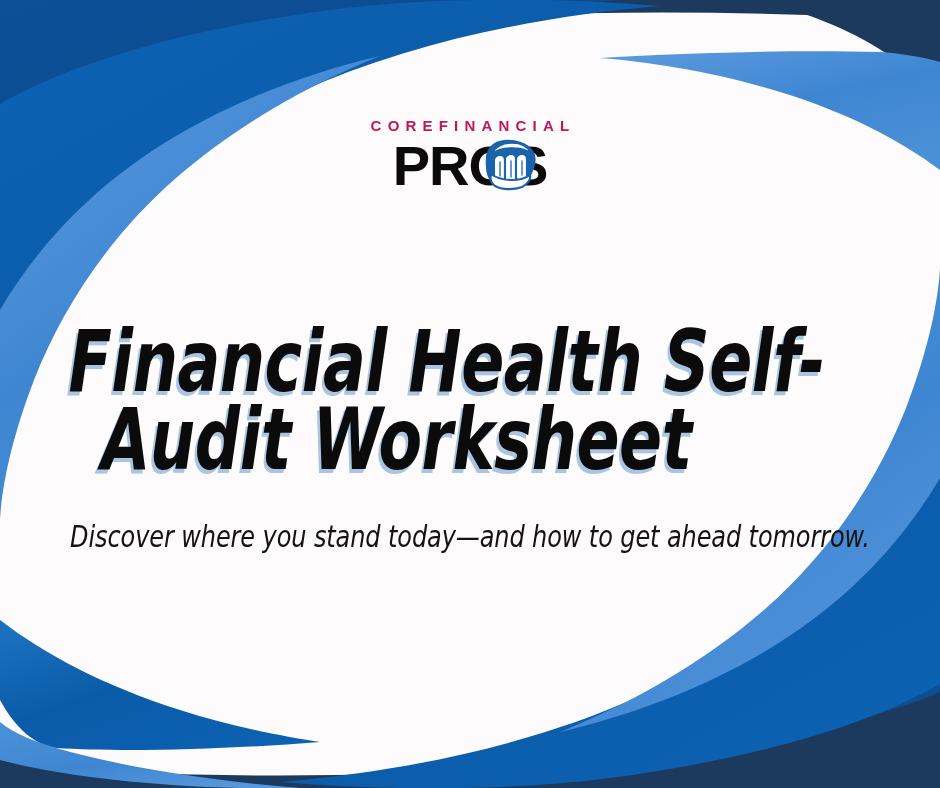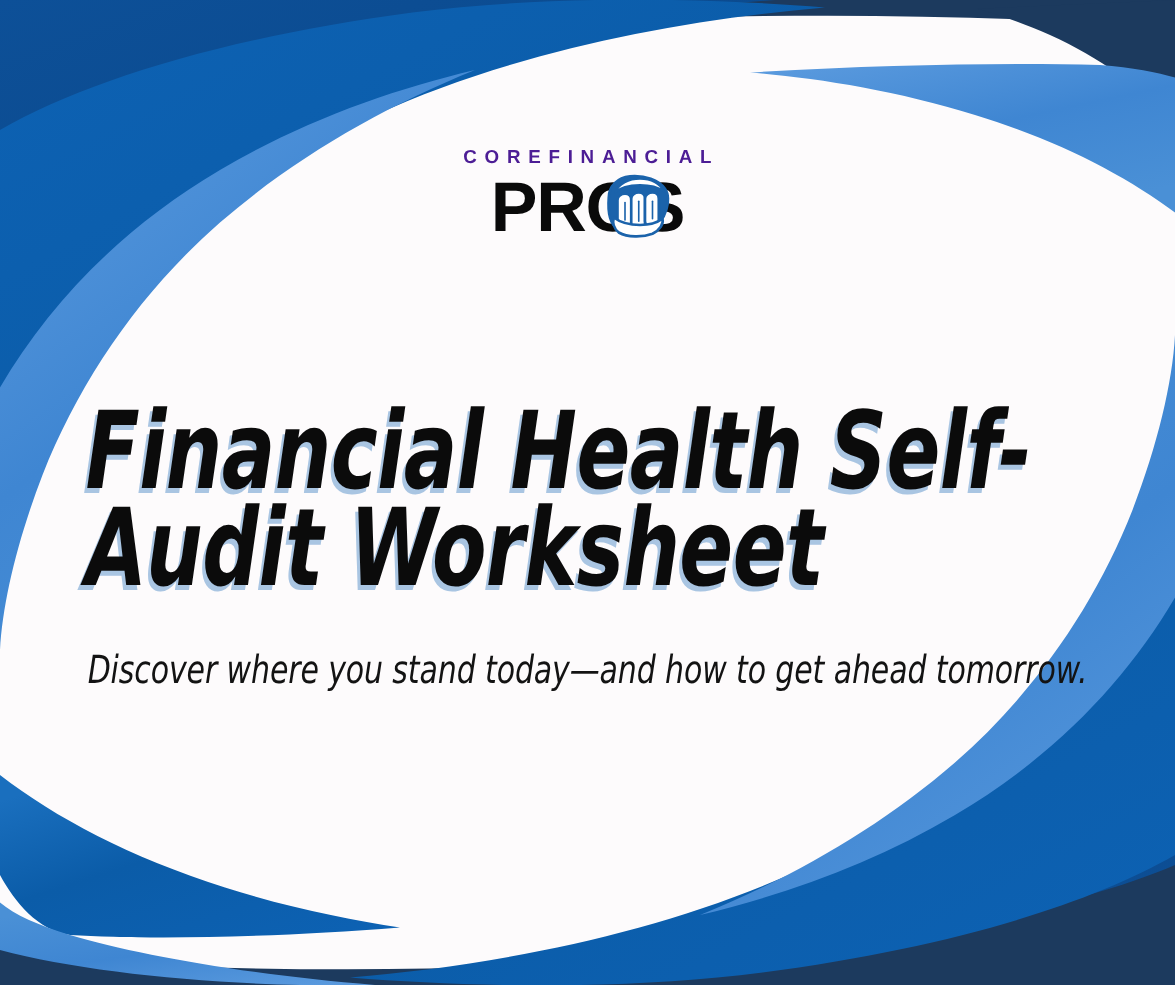--- a/index.html
+++ b/index.html
@@ -38,21 +38,21 @@
     left: 0;
     top: 118px;
     width: 940px;
     text-align: center;
   }
   #logo-wordmark-top {
     font-family: "Liberation Sans", sans-serif;
     font-size: 15px;
     font-weight: 600;
     letter-spacing: 6.2px;
-    color: #4c1d95;
+    color: #be185d;
     line-height: 1;
     padding-left: 6px;
     white-space: nowrap;
   }
   #logo-mark {
     position: relative;
     display: inline-block;
     margin-top: 7px;
     height: 52px;
   }
@@ -72,21 +72,21 @@
     width: 62px;
     height: 54px;
   }
 
   
   #title-block {
     position: absolute;
     left: 0;
     top: 322px;
     width: 760px;
-    text-align: left;
+    text-align: right;
   }
   .headline {
     font-family: "Liberation Sans Narrow", "DejaVu Sans Condensed", "Liberation Sans", sans-serif;
     font-size: 86px;
     font-weight: 700;
     font-style: italic;
     color: #0b0b0b;
     line-height: 78px;
     letter-spacing: -0.5px;
     transform: scaleX(0.82);

